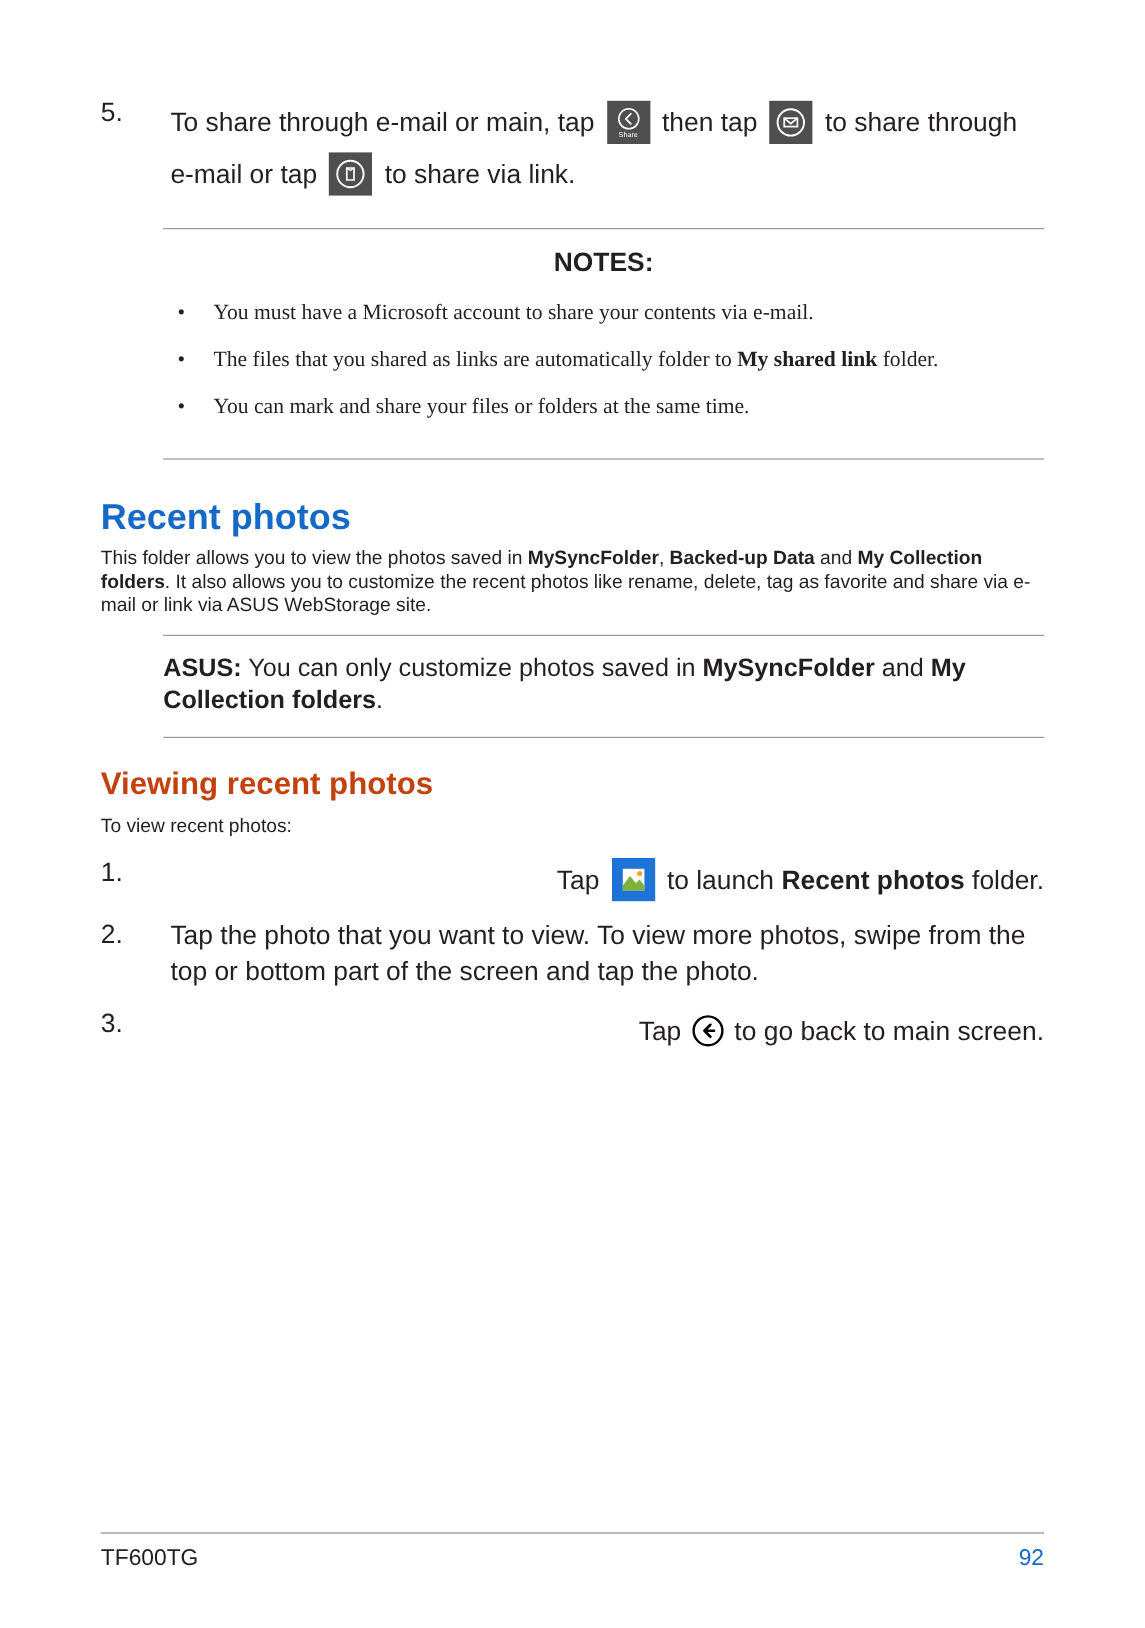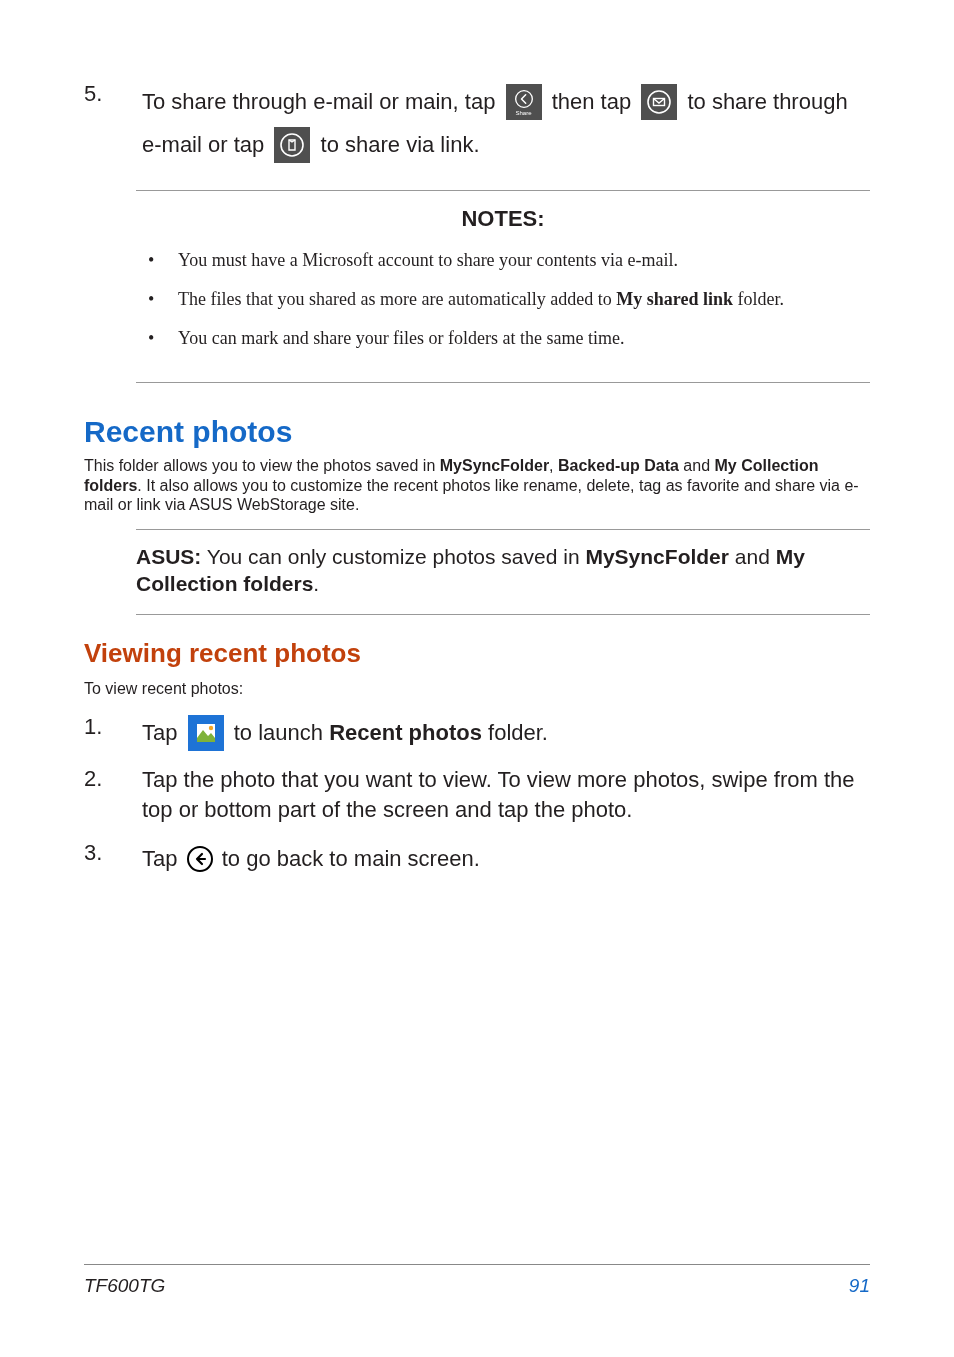--- a/index.html
+++ b/index.html
@@ -47,27 +47,27 @@
   h2.section { color: #1569c7; font-weight: 700; font-size: 30px; margin: 30px 0 6px 0; }
   h3.subsection { color: #c2410c; font-weight: 700; font-size: 26px; margin: 22px 0 10px 0; }
   p.body { font-size: 16px; line-height: 1.22; margin-bottom: 6px; }
 
   .note-single { margin: 14px 0 0 52px; }
   .note-single .inner { padding: 14px 0 16px 0; font-size: 21px; line-height: 1.28; }
 
   .steps { margin-top: 14px; }
   .steps .ol-row { margin-bottom: 14px; }
   .steps .ol-body { line-height: 1.35; }
-  .steps .flow2 { line-height: 1.7; }
+  .steps .flow2 { line-height: 1.7; text-align: right; }
   .steps .flow2 > * { vertical-align: middle; }
 
   .footer {
-    position: absolute; left: 84px; right: 84px; bottom: 60px;
+    position: absolute; left: 84px; right: 84px; bottom: 47px;
     border-top: 1px solid #888; padding-top: 10px;
-    display: flex; justify-content: space-between; font-size: 19px; font-style: italic;
+    display: flex; justify-content: space-between; font-size: 19px;
   }
   .footer .pnum { color: #1569c7; }
 
   b { font-weight: 700; }
 </style>
 </head>
 <body>
 
 <div class="page">
   <div class="content">
@@ -109,21 +109,21 @@
       <hr class="sep">
       <div class="title">NOTES:</div>
       <ul class="notes-ul">
         <li>
           <span class="bullet"></span>
           <span class="li-body">You must have a Microsoft account to share your contents via e-mail.</span>
         </li>
         <li>
           <span class="bullet"></span>
           <span class="li-body">
-            <span>The files that you shared as more are automatically added to </span><b>My shared link</b><span> folder.</span>
+            <span>The files that you shared as links are automatically folder to </span><b>My shared link</b><span> folder.</span>
           </span>
         </li>
         <li>
           <span class="bullet"></span>
           <span class="li-body">You can mark and share your files or folders at the same time.</span>
         </li>
       </ul>
       <hr class="sep">
     </div>
 
@@ -177,15 +177,15 @@
           <span>to go back to main screen.</span>
         </div>
       </div>
 
     </div>
 
   </div>
 
   <div class="footer">
     <span>TF600TG</span>
-    <span class="pnum">91</span>
+    <span class="pnum">92</span>
   </div>
 </div>
 
 </body></html>

